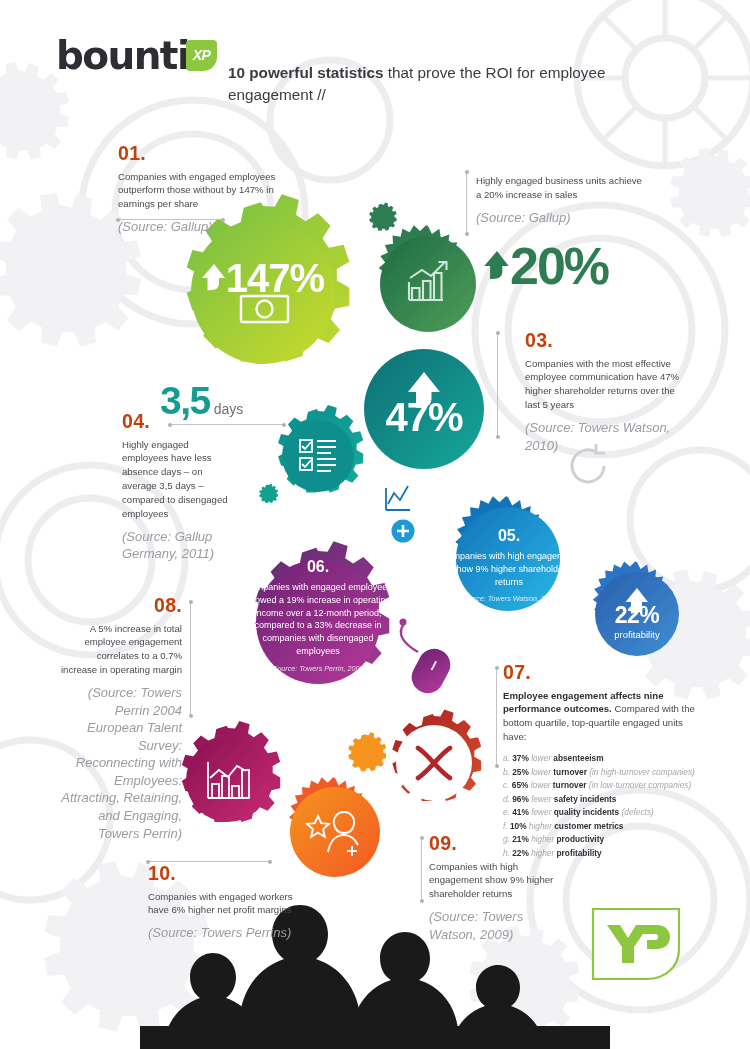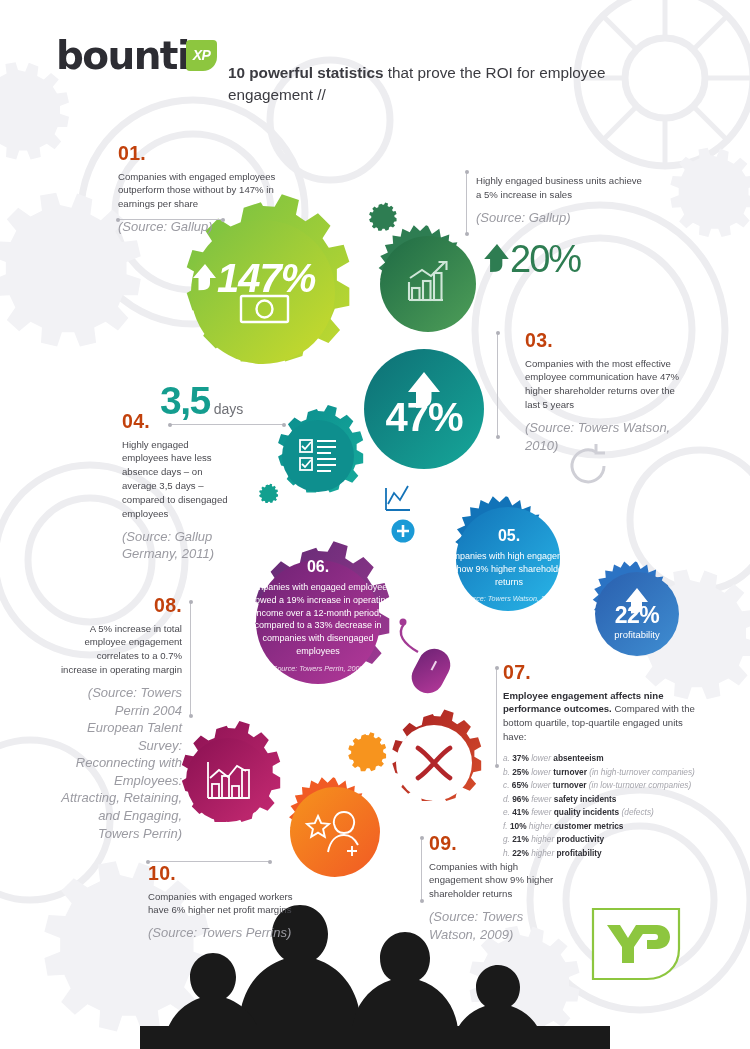--- a/index.html
+++ b/index.html
@@ -46,21 +46,21 @@
   .hrule:before,.hrule:after{content:"";position:absolute;top:-1.5px;width:4px;height:4px;
     border-radius:50%;background:#b0b0b8;}
   .hrule:before{left:-2px;} .hrule:after{right:-2px;}
 
   
   .shape{position:absolute;z-index:4;}
 
   .big-pct{font-size:40px;font-weight:700;color:#fff;letter-spacing:-1px;line-height:1;}
 
   .pct20{position:absolute;left:484px;top:240px;z-index:8;display:flex;align-items:center;}
-  .pct20 .val{font-size:38px;font-weight:400;color:#2e7d52;letter-spacing:-2px;line-height:1;}
+  .pct20 .val{font-size:52px;font-weight:700;color:#2e7d52;letter-spacing:-2px;line-height:1;}
 
   .days35{position:absolute;left:160px;top:381px;z-index:8;display:flex;align-items:baseline;}
   .days35 .v{font-size:39px;font-weight:700;color:#149d8f;letter-spacing:-1.5px;line-height:1;}
   .days35 .u{font-size:14px;color:#6f7076;margin-left:4px;}
 
   
   .circ-num{font-size:16px;font-weight:700;color:#fff;line-height:1;margin-bottom:6px;}
   .circ-body{font-size:9px;line-height:1.42;color:#fff;}
   .circ-src{font-size:7.2px;font-style:italic;color:rgba(255,255,255,.82);margin-top:6px;}
 
@@ -371,30 +371,30 @@
   <div class="vrule" style="left:421px;top:838px;height:63px;"></div>
   <div class="hrule" style="left:148px;top:861px;width:122px;"></div>
 
   <div class="abs" style="left:118px;top:144px;width:175px;">
     <div class="num">01.</div>
     <div class="body-txt">Companies with engaged employees outperform those without by 147% in earnings per share</div>
     <div class="src">(Source: Gallup)</div>
   </div>
 
   <div class="abs" style="left:193px;top:258px;width:140px;text-align:center;">
-    <div style="display:flex;align-items:center;font-style:italic;">
+    <div style="display:flex;align-items:center;justify-content:center;">
       <svg width="24" height="30" viewBox="0 0 24 30">
         <path d="M12,1 l11,14 h-6 v5 c0,4.4 -2.4,6.6 -6.4,6.9 l-5.1,0.4 v-12.3 h-5.5 Z" fill="#fff"></path>
       </svg>
       <span class="big-pct">147%</span>
     </div>
   </div>
 
   <div class="abs" style="left:476px;top:168px;width:170px;">
-    <div class="body-txt">Highly engaged business units achieve a 5% increase in sales</div>
+    <div class="body-txt">Highly engaged business units achieve a 20% increase in sales</div>
     <div class="src">(Source: Gallup)</div>
   </div>
   <div class="pct20">
     <svg width="26" height="32" viewBox="0 0 24 30">
       <path d="M12,1 l11,14 h-6 v5 c0,4.4 -2.4,6.6 -6.4,6.9 l-5.1,0.4 v-12.3 h-5.5 Z" fill="#2e7d52"></path>
     </svg>
     <span class="val">20%</span>
   </div>
 
   <div class="abs" style="left:525px;top:331px;width:160px;">

